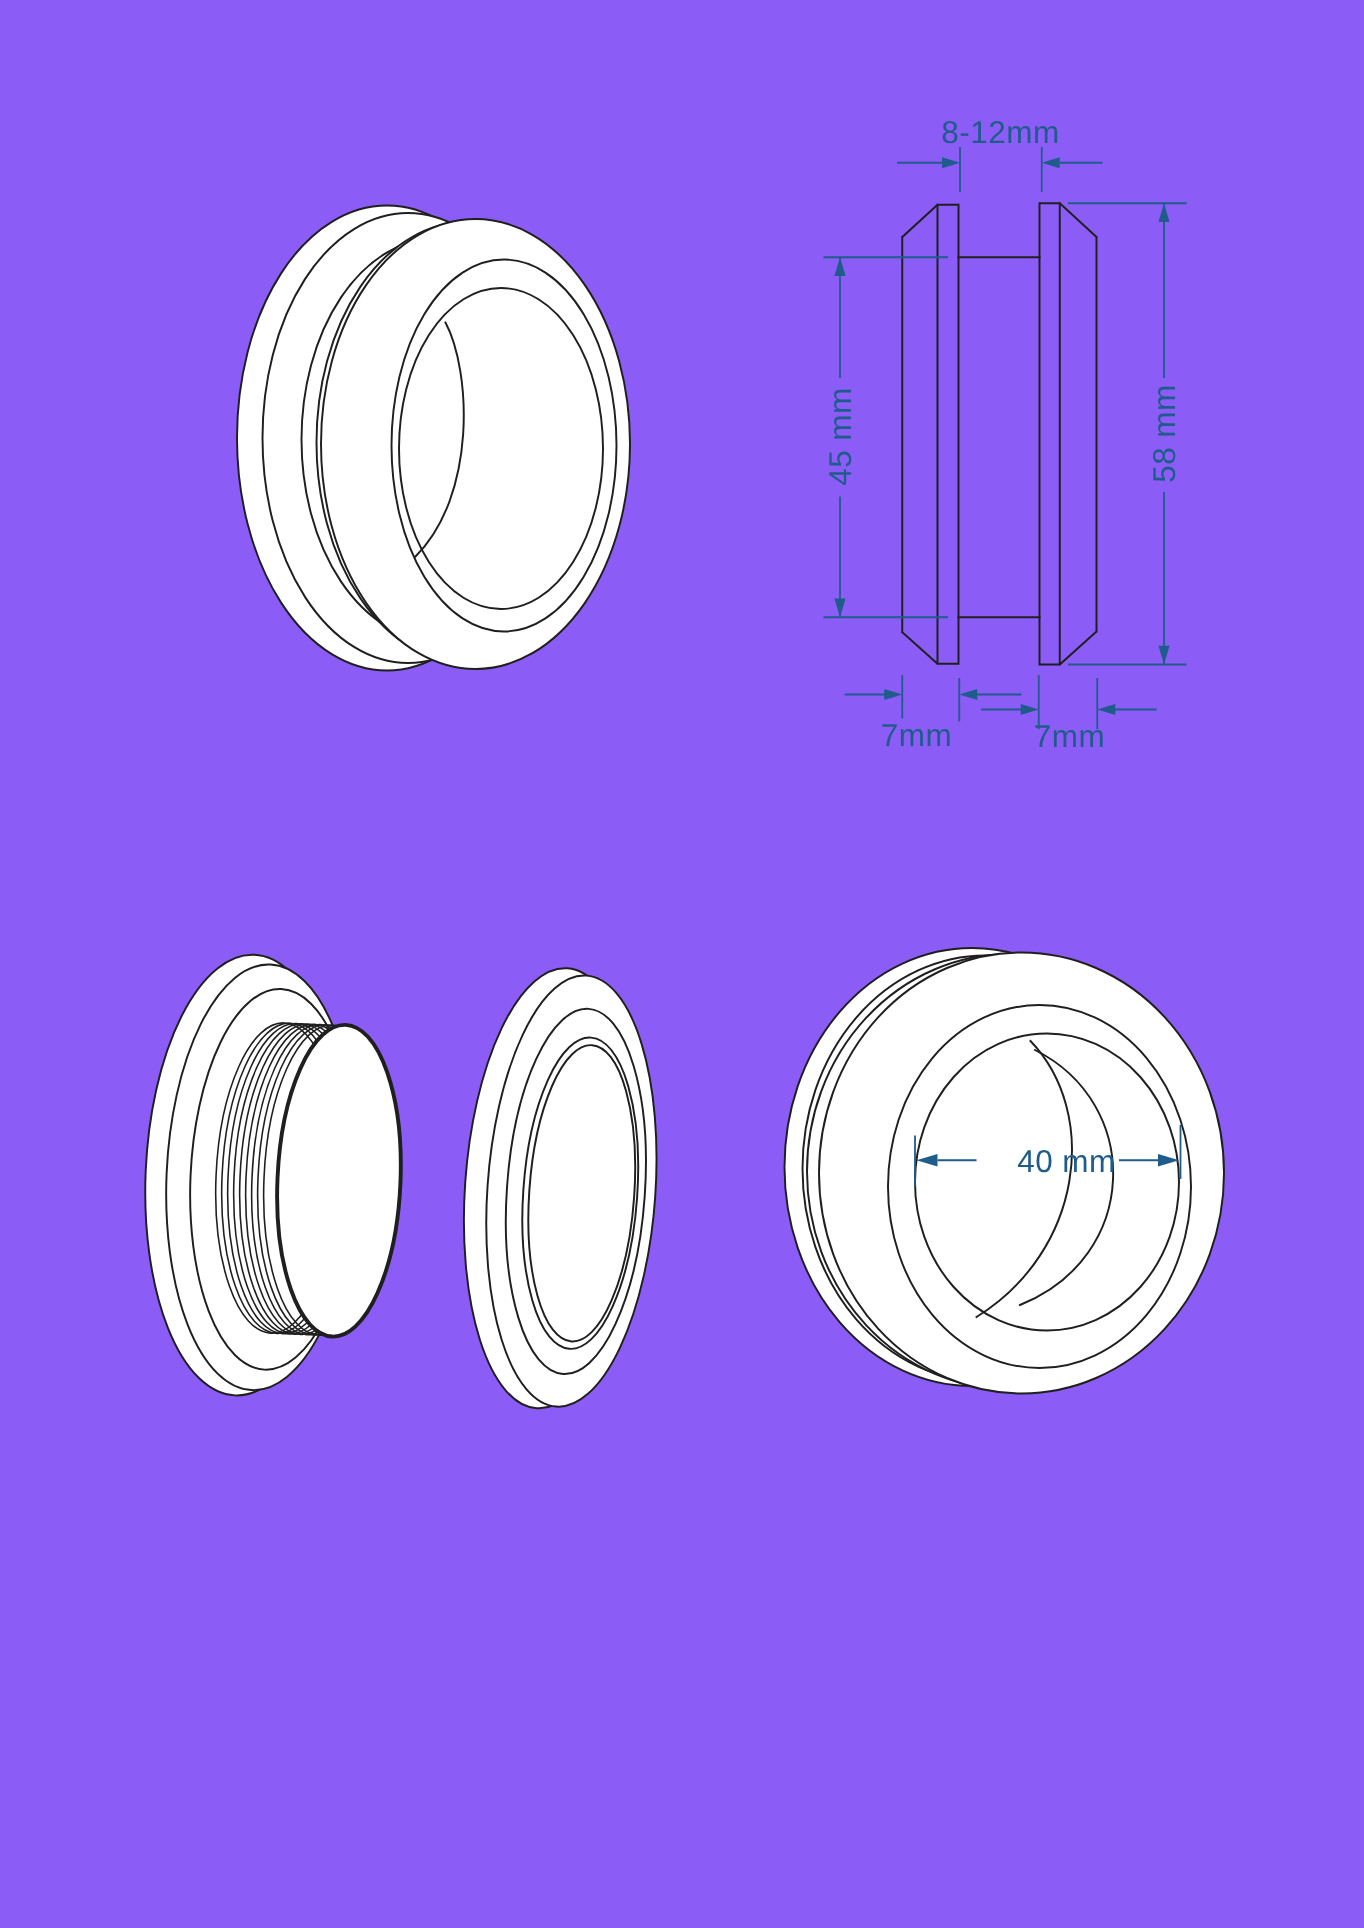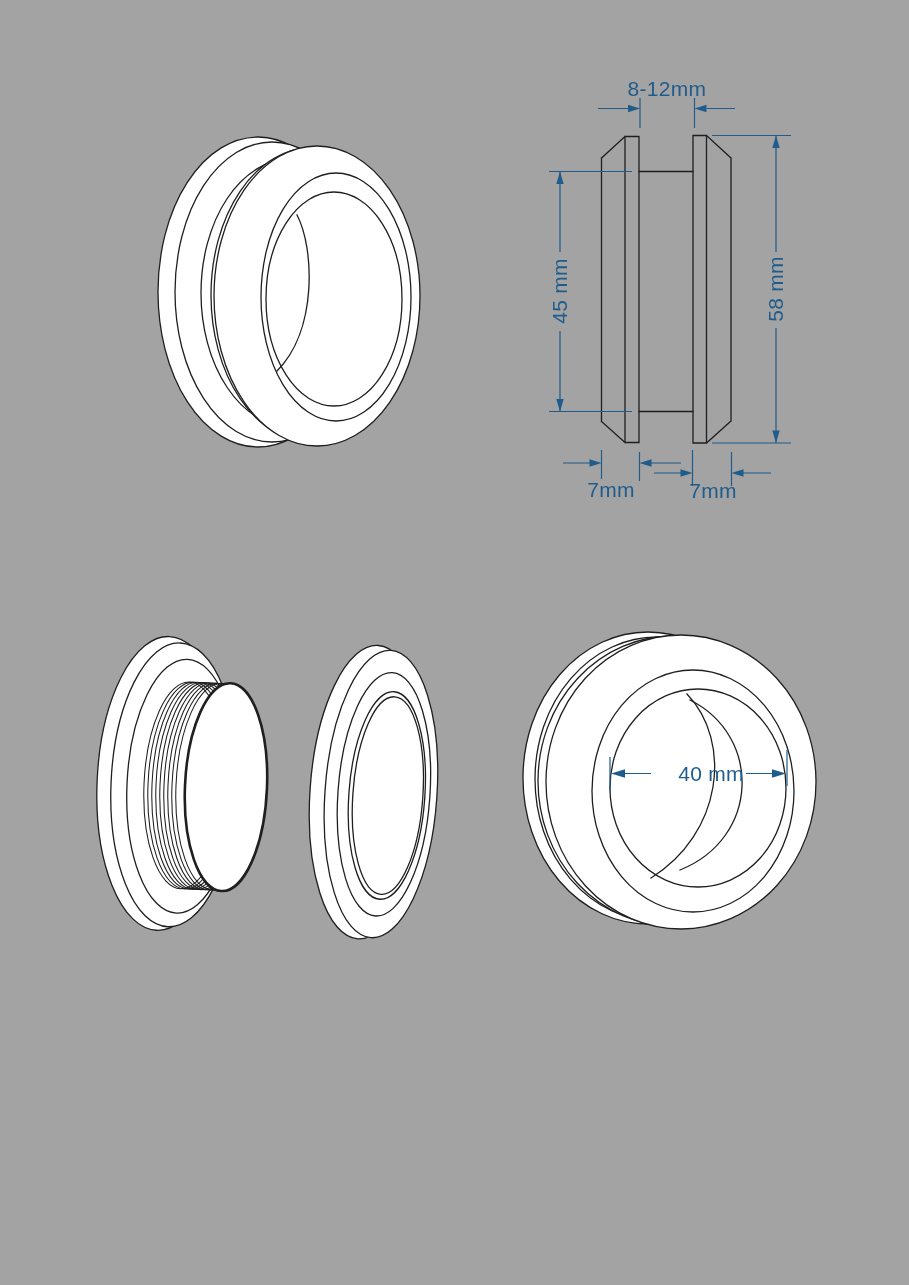--- a/index.html
+++ b/index.html
@@ -1,16 +1,16 @@
 <!DOCTYPE html>
 <html><head>
 <meta charset="utf-8">
 <style>
   html,body{margin:0;padding:0;background:#ffffff;}
-  .stage{width:909px;height:1285px;position:relative;background:#a3a3a3;}
+  .stage{width:909px;height:1285px;position:relative;background:#8b5cf6;}
   svg{display:block;}
   .w{fill:#ffffff;}
   .nf{fill:none;}
   .ln{stroke-width:1.3;stroke-linecap:square;}
   .t{fill:none;stroke-width:1.05;}
   .bold{stroke-width:2.6;}
   .dim{stroke-width:1.2;}
   .dln{fill:none;}
   .ah{stroke:none;}
   text.lbl{

